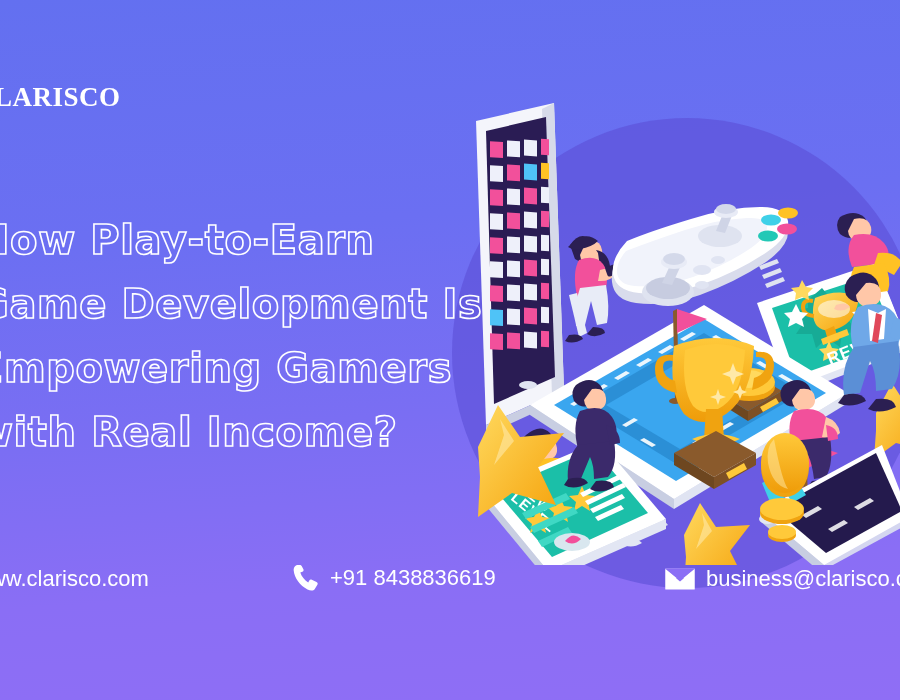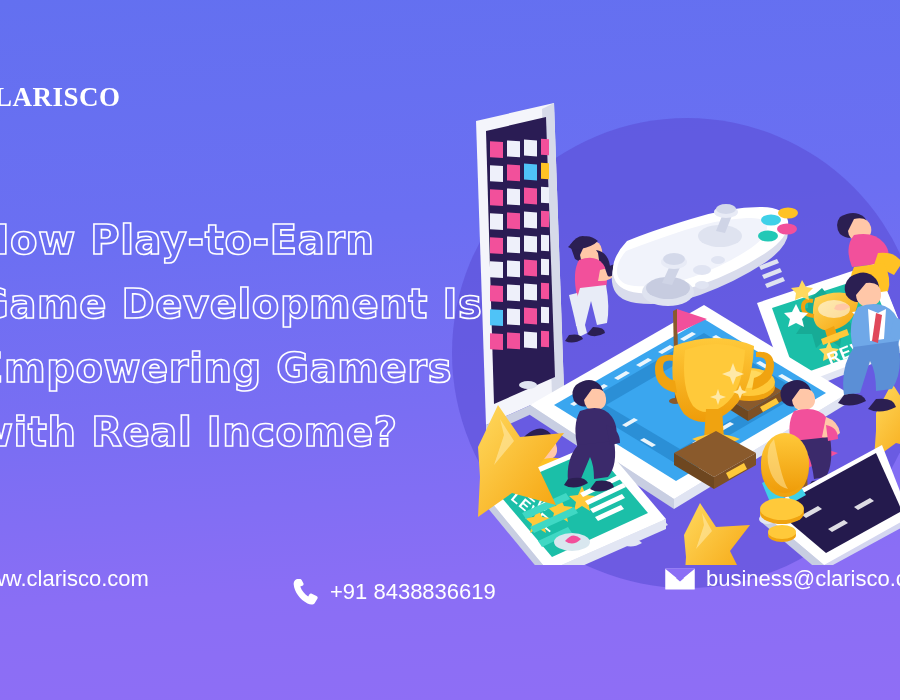--- a/index.html
+++ b/index.html
@@ -75,21 +75,21 @@
     position: absolute;
     display: flex;
     align-items: center;
     gap: 11px;
     color: #ffffff;
     font-size: 22px;
     white-space: nowrap;
     font-family: "Liberation Sans", sans-serif;
   }
   .f-web   { left: -26px;  top: 6px; }
-  .f-phone { left: 293px;  top: 18px; }
+  .f-phone { left: 293px;  top: 4px; }
   .f-mail  { left: 665px;  top: 6px; }
   .footer-icon { flex: 0 0 auto; display: block; }
 
   
   .illus { position: absolute; left: 430px; top: 95px; width: 480px; height: 470px; }
   .illus svg { display: block; }
 </style>
 </head>
 <body>
 

